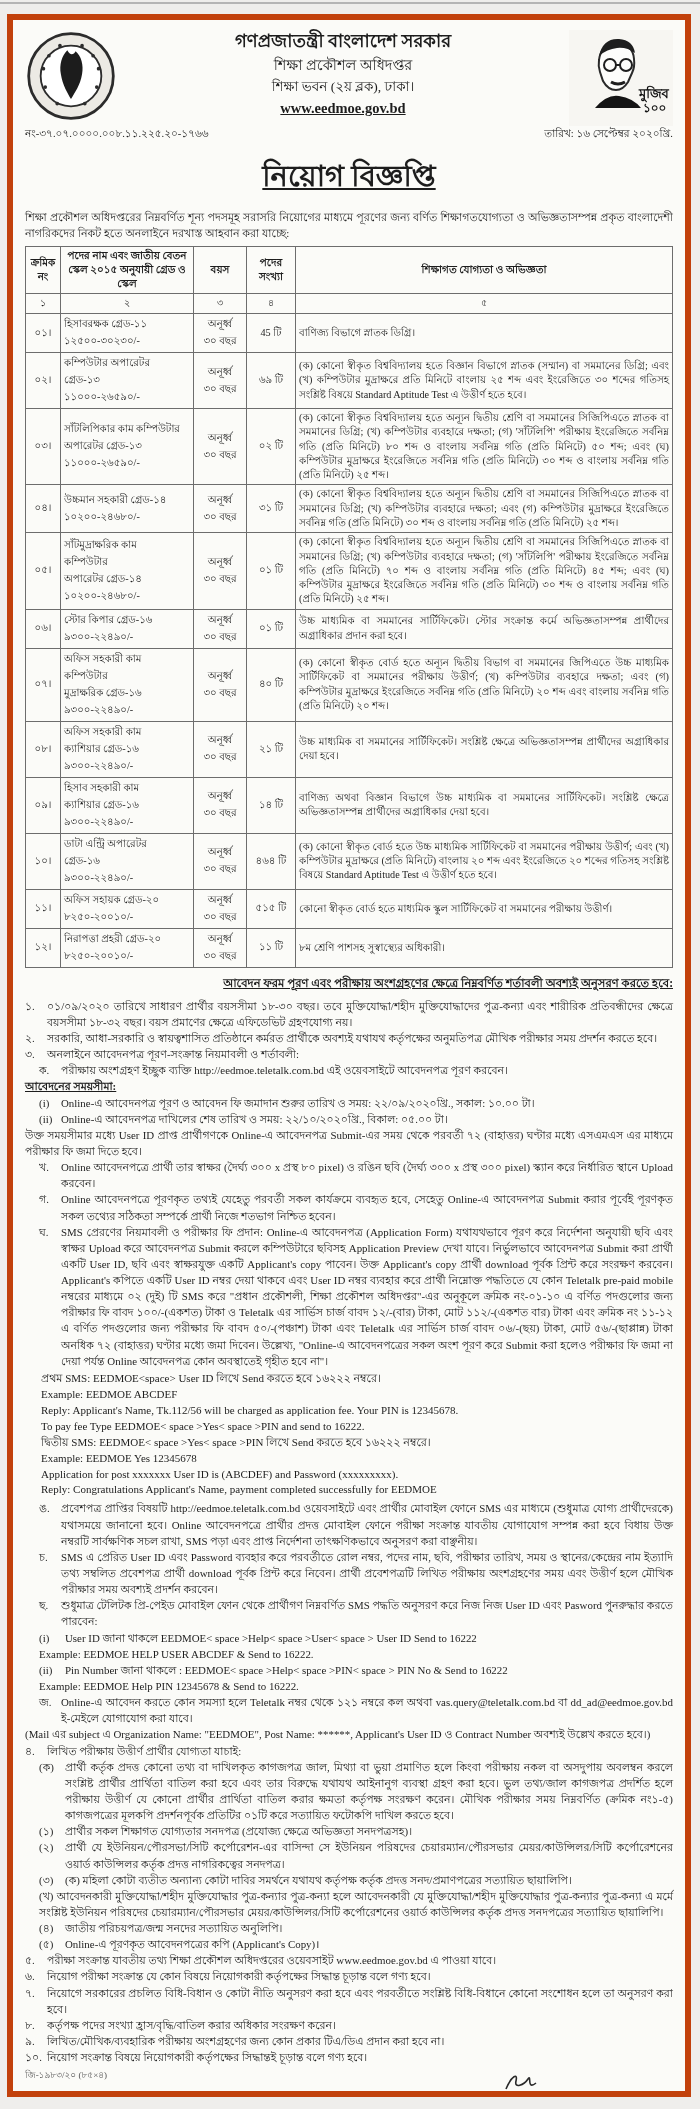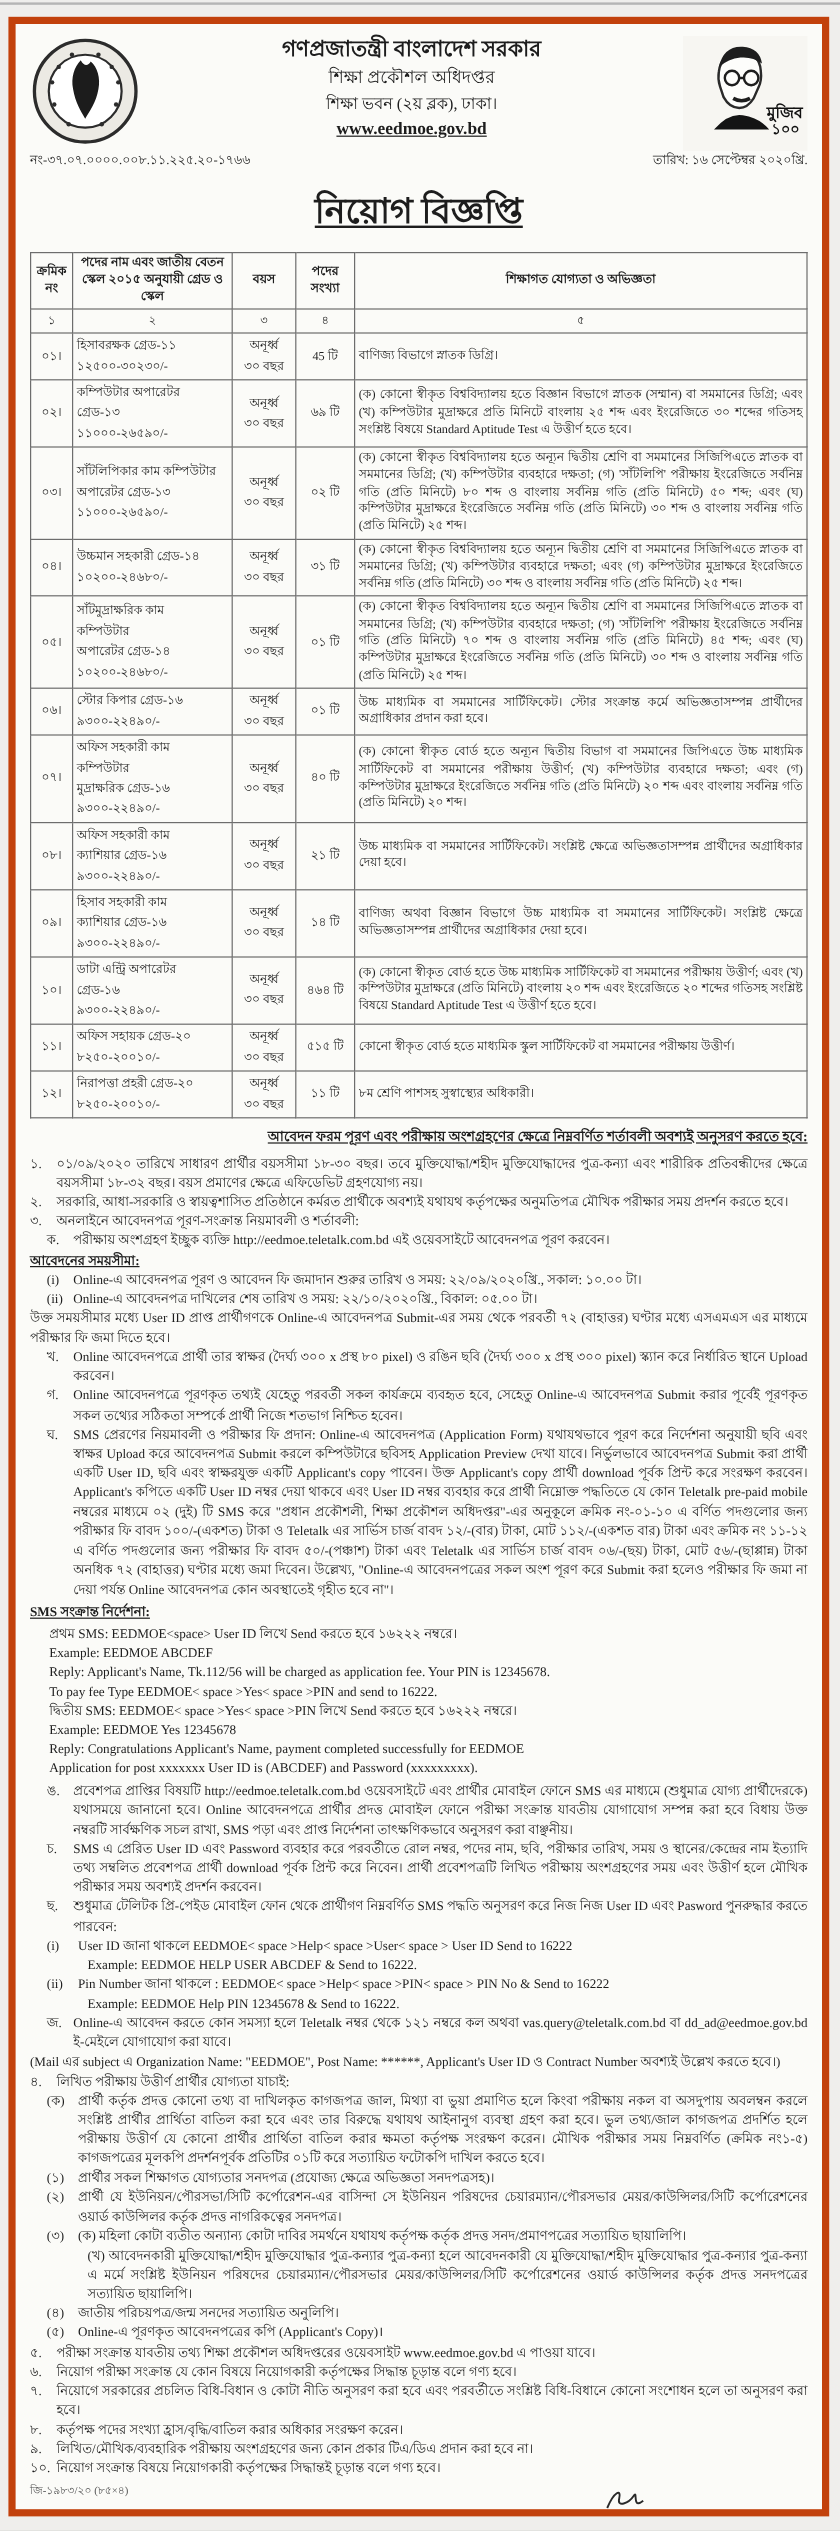--- a/index.html
+++ b/index.html
@@ -34,21 +34,21 @@
   .c-qual{text-align:justify;line-height:1.4;}
   .colnums td{text-align:center;font-size:9.5px;padding:0 2px;}
   .pre{white-space:pre-line;}
 
   
   .cond-title{text-align:right;font-weight:bold;text-decoration:underline;font-size:11.5px;margin:7px 0 4px 0;}
   .cond{display:flex;font-size:10.9px;line-height:1.48;text-align:justify;}
   .cond .n{flex:0 0 22px;}
   .cond .t{flex:1;}
   .l1{margin-left:14px;}
-  .l2{margin-left:48px;font-family:Liberation Serif, serif;}
+  .l2{margin-left:14px;font-family:Liberation Serif, serif;}
   .bu{font-weight:bold;text-decoration:underline;}
   .sms{margin:2px 0;}
   .sms-h{font-size:11px;margin-bottom:1px;}
   .sms-line{font-size:11px;line-height:1.45;margin-left:16px;}
 
   
   .sig-wrap{display:flex;justify-content:flex-end;margin-top:6px;}
   .sig{width:250px;text-align:center;font-size:11px;line-height:1.5;position:relative;}
   .sig-squiggle{height:22px;}
   .footer-code{position:absolute;left:12px;bottom:8px;font-size:9px;color:#555;}
@@ -100,20 +100,21 @@
       </div>
     </div>
 
     <div class="memo-row">
       <span>নং-৩৭.০৭.০০০০.০০৮.১১.২২৫.২০-১৭৬৬</span>
       <span>তারিখ: ১৬ সেপ্টেম্বর ২০২০খ্রি.</span>
     </div>
 
     <div class="title">নিয়োগ বিজ্ঞপ্তি</div>
 
+    <div class="intro">শিক্ষা প্রকৌশল অধিদপ্তরের নিম্নবর্ণিত শূন্য পদসমূহ সরাসরি নিয়োগের মাধ্যমে পূরণের জন্য বর্ণিত শিক্ষাগতযোগ্যতা ও অভিজ্ঞতাসম্পন্ন প্রকৃত বাংলাদেশী নাগরিকদের নিকট হতে অনলাইনে দরখাস্ত আহবান করা যাচ্ছে:</div>
 
     <table class="vac">
       <thead>
         <tr>
           <th class="c-sl">ক্রমিক নং</th>
           <th class="c-name">পদের নাম এবং জাতীয় বেতন স্কেল ২০১৫ অনুযায়ী গ্রেড ও স্কেল</th>
           <th class="c-age">বয়স</th>
           <th class="c-cnt">পদের সংখ্যা</th>
           <th class="c-qual" style="text-align:center;">শিক্ষাগত যোগ্যতা ও অভিজ্ঞতা</th>
         </tr>
@@ -285,29 +286,28 @@
     <div class="cond l1">
         <span class="n">গ.</span>
         <span class="t">Online আবেদনপত্রে পূরণকৃত তথ্যই যেহেতু পরবর্তী সকল কার্যক্রমে ব্যবহৃত হবে, সেহেতু Online-এ আবেদনপত্র Submit করার পূর্বেই পূরণকৃত সকল তথ্যের সঠিকতা সম্পর্কে প্রার্থী নিজে শতভাগ নিশ্চিত হবেন।</span>
       </div>
     <div class="cond l1">
         <span class="n">ঘ.</span>
         <span class="t">SMS প্রেরণের নিয়মাবলী ও পরীক্ষার ফি প্রদান: Online-এ আবেদনপত্র (Application Form) যথাযথভাবে পূরণ করে নির্দেশনা অনুযায়ী ছবি এবং স্বাক্ষর Upload করে আবেদনপত্র Submit করলে কম্পিউটারে ছবিসহ Application Preview দেখা যাবে। নির্ভুলভাবে আবেদনপত্র Submit করা প্রার্থী একটি User ID, ছবি এবং স্বাক্ষরযুক্ত একটি Applicant's copy পাবেন। উক্ত Applicant's copy প্রার্থী download পূর্বক প্রিন্ট করে সংরক্ষণ করবেন। Applicant's কপিতে একটি User ID নম্বর দেয়া থাকবে এবং User ID নম্বর ব্যবহার করে প্রার্থী নিম্নোক্ত পদ্ধতিতে যে কোন Teletalk pre-paid mobile নম্বরের মাধ্যমে ০২ (দুই) টি SMS করে "প্রধান প্রকৌশলী, শিক্ষা প্রকৌশল অধিদপ্তর"-এর অনুকূলে ক্রমিক নং-০১-১০ এ বর্ণিত পদগুলোর জন্য পরীক্ষার ফি বাবদ ১০০/-(একশত) টাকা ও Teletalk এর সার্ভিস চার্জ বাবদ ১২/-(বার) টাকা, মোট ১১২/-(একশত বার) টাকা এবং ক্রমিক নং ১১-১২ এ বর্ণিত পদগুলোর জন্য পরীক্ষার ফি বাবদ ৫০/-(পঞ্চাশ) টাকা এবং Teletalk এর সার্ভিস চার্জ বাবদ ০৬/-(ছয়) টাকা, মোট ৫৬/-(ছাপ্পান্ন) টাকা অনধিক ৭২ (বাহাত্তর) ঘণ্টার মধ্যে জমা দিবেন। উল্লেখ্য, "Online-এ আবেদনপত্রের সকল অংশ পূরণ করে Submit করা হলেও পরীক্ষার ফি জমা না দেয়া পর্যন্ত Online আবেদনপত্র কোন অবস্থাতেই গৃহীত হবে না"।</span>
       </div>
 
     <div class="sms">
-      <div class="sms-h bu">SMS সংক্রান্ত নির্দেশনা:</div>
       <div class="sms-line">প্রথম SMS: EEDMOE&lt;space&gt; User ID লিখে Send করতে হবে ১৬২২২ নম্বরে।</div>
       <div class="sms-line">Example: EEDMOE ABCDEF</div>
       <div class="sms-line">Reply: Applicant's Name, Tk.112/56 will be charged as application fee. Your PIN is 12345678.</div>
       <div class="sms-line">To pay fee Type EEDMOE&lt; space &gt;Yes&lt; space &gt;PIN and send to 16222.</div>
       <div class="sms-line">দ্বিতীয় SMS: EEDMOE&lt; space &gt;Yes&lt; space &gt;PIN লিখে Send করতে হবে ১৬২২২ নম্বরে।</div>
       <div class="sms-line">Example: EEDMOE Yes 12345678</div>
+      <div class="sms-line">Application for post xxxxxxx User ID is (ABCDEF) and Password (xxxxxxxxx).</div>
       <div class="sms-line">Reply: Congratulations Applicant's Name, payment completed successfully for EEDMOE</div>
-      <div class="sms-line">Application for post xxxxxxx User ID is (ABCDEF) and Password (xxxxxxxxx).</div>
     </div>
 
     <div class="cond l1">
         <span class="n">ঙ.</span>
         <span class="t">প্রবেশপত্র প্রাপ্তির বিষয়টি http://eedmoe.teletalk.com.bd ওয়েবসাইটে এবং প্রার্থীর মোবাইল ফোনে SMS এর মাধ্যমে (শুধুমাত্র যোগ্য প্রার্থীদেরকে) যথাসময়ে জানানো হবে। Online আবেদনপত্রে প্রার্থীর প্রদত্ত মোবাইল ফোনে পরীক্ষা সংক্রান্ত যাবতীয় যোগাযোগ সম্পন্ন করা হবে বিধায় উক্ত নম্বরটি সার্বক্ষণিক সচল রাখা, SMS পড়া এবং প্রাপ্ত নির্দেশনা তাৎক্ষণিকভাবে অনুসরণ করা বাঞ্ছনীয়।</span>
       </div>
     <div class="cond l1">
         <span class="n">চ.</span>
         <span class="t">SMS এ প্রেরিত User ID এবং Password ব্যবহার করে পরবর্তীতে রোল নম্বর, পদের নাম, ছবি, পরীক্ষার তারিখ, সময় ও স্থানের/কেন্দ্রের নাম ইত্যাদি তথ্য সম্বলিত প্রবেশপত্র প্রার্থী download পূর্বক প্রিন্ট করে নিবেন। প্রার্থী প্রবেশপত্রটি লিখিত পরীক্ষায় অংশগ্রহণের সময় এবং উত্তীর্ণ হলে মৌখিক পরীক্ষার সময় অবশ্যই প্রদর্শন করবেন।</span>
       </div>

